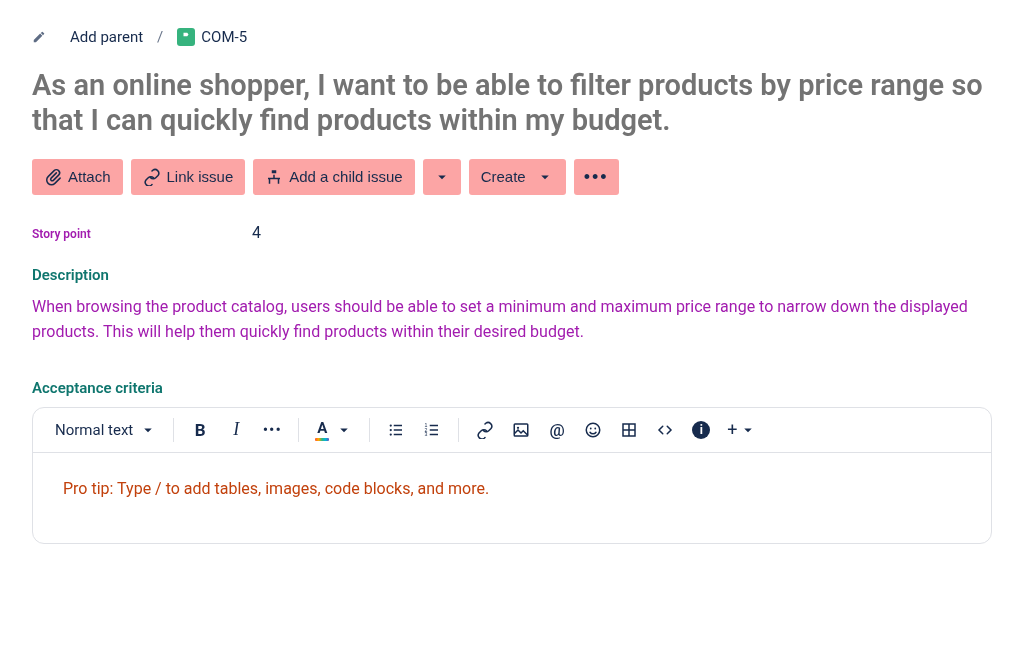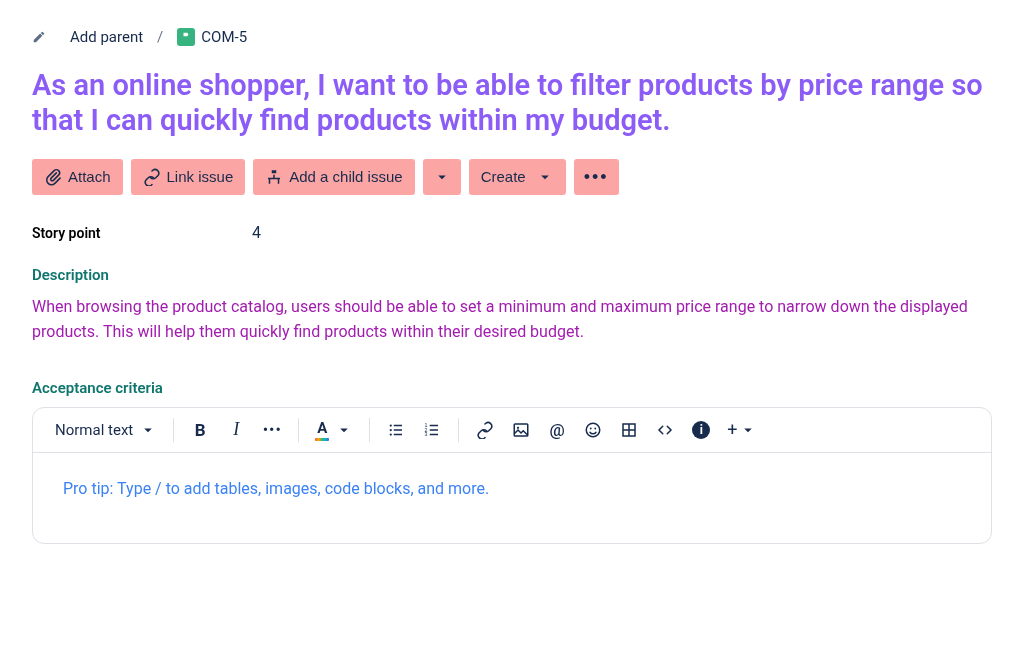--- a/index.html
+++ b/index.html
@@ -27,21 +27,21 @@
     align-items: center;
     justify-content: center;
   }
   .issue-badge svg { width: 10px; height: 10px; fill: #fff; }
   .pencil-icon { width: 14px; height: 14px; fill: #5E6C84; }
   .issue-key { display: flex; align-items: center; gap: 6px; }
   h1.title {
     font-size: 29px;
     line-height: 1.22;
     font-weight: 600;
-    color: #8b5cf6;
+    color: #737373;
     margin-bottom: 20px;
     max-width: 960px;
   }
   .action-row {
     display: flex;
     gap: 8px;
     align-items: center;
     margin-bottom: 28px;
   }
   .btn {
@@ -60,23 +60,23 @@
   }
   .btn svg { width: 18px; height: 18px; fill: #172B4D; }
   .btn.icon-only { padding: 7px 10px; }
   .btn .chev { margin-left: 4px; }
   .field-row {
     display: flex;
     align-items: baseline;
     margin-bottom: 24px;
   }
   .field-label {
-    font-size: 14px;
+    font-size: 12px;
     font-weight: 600;
-    color: #000000;
+    color: #a21caf;
     width: 220px;
   }
   .field-value { font-size: 16px; color: #172B4D; }
   .section-heading {
     font-size: 15px;
     font-weight: 600;
     color: #0f766e;
     margin-bottom: 10px;
   }
   .description-text {
@@ -141,21 +141,21 @@
     width: 18px; height: 18px; border-radius: 50%;
     background: #172B4D; color: #fff;
     display: inline-flex; align-items: center; justify-content: center;
     font-size: 12px; font-weight: 700;
   }
   .editor-body {
     padding: 26px 30px 42px 30px;
     min-height: 90px;
   }
   .placeholder {
-    color: #3b82f6;
+    color: #c2410c;
     font-size: 16px;
   }
   .chev-down { width: 12px; height: 12px; fill: #172B4D; }
 </style>
 </head>
 <body>
 
 <div class="breadcrumb">
   <span style="display:flex;align-items:center;gap:24px;">
     <svg class="pencil-icon" viewBox="0 0 24 24">

